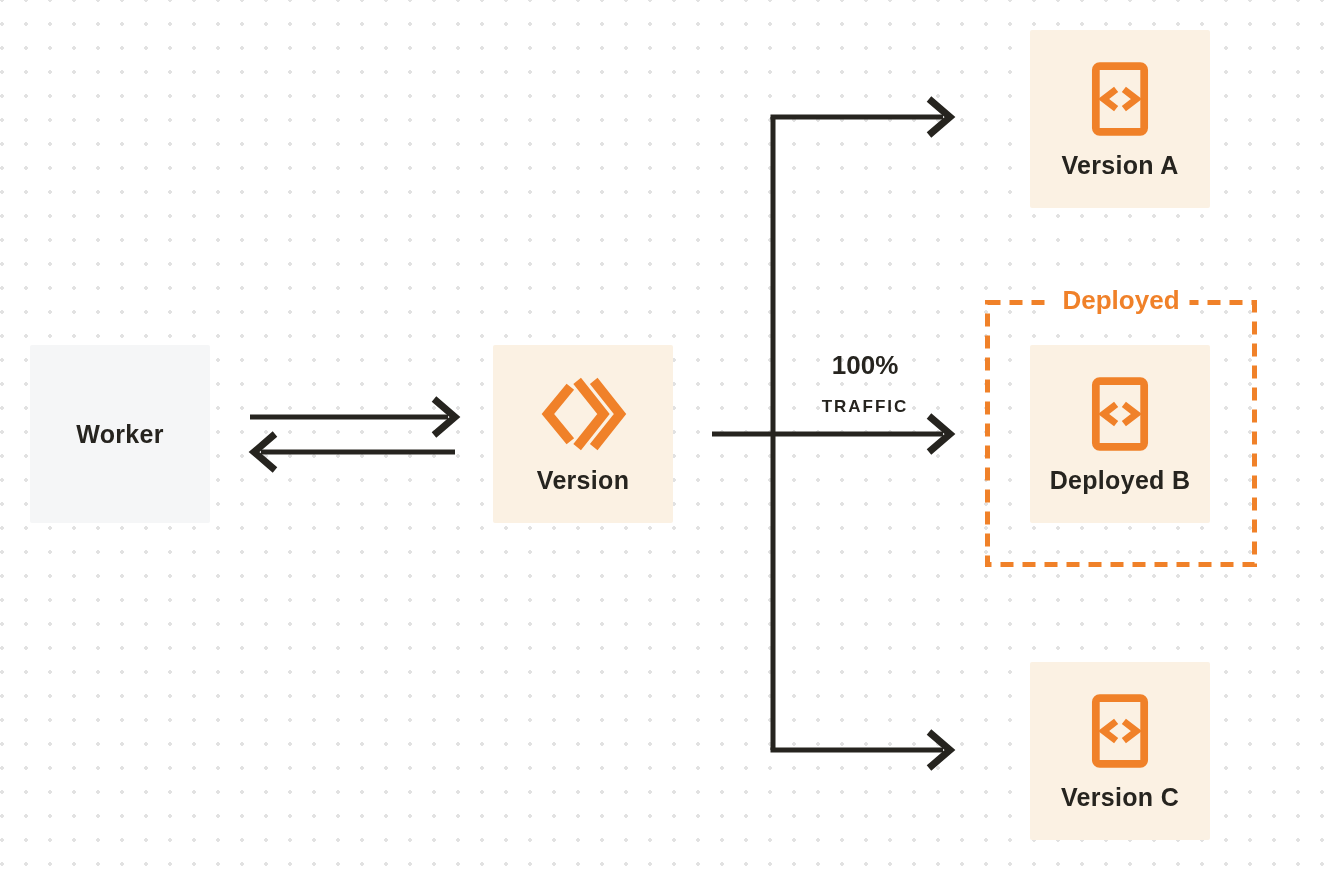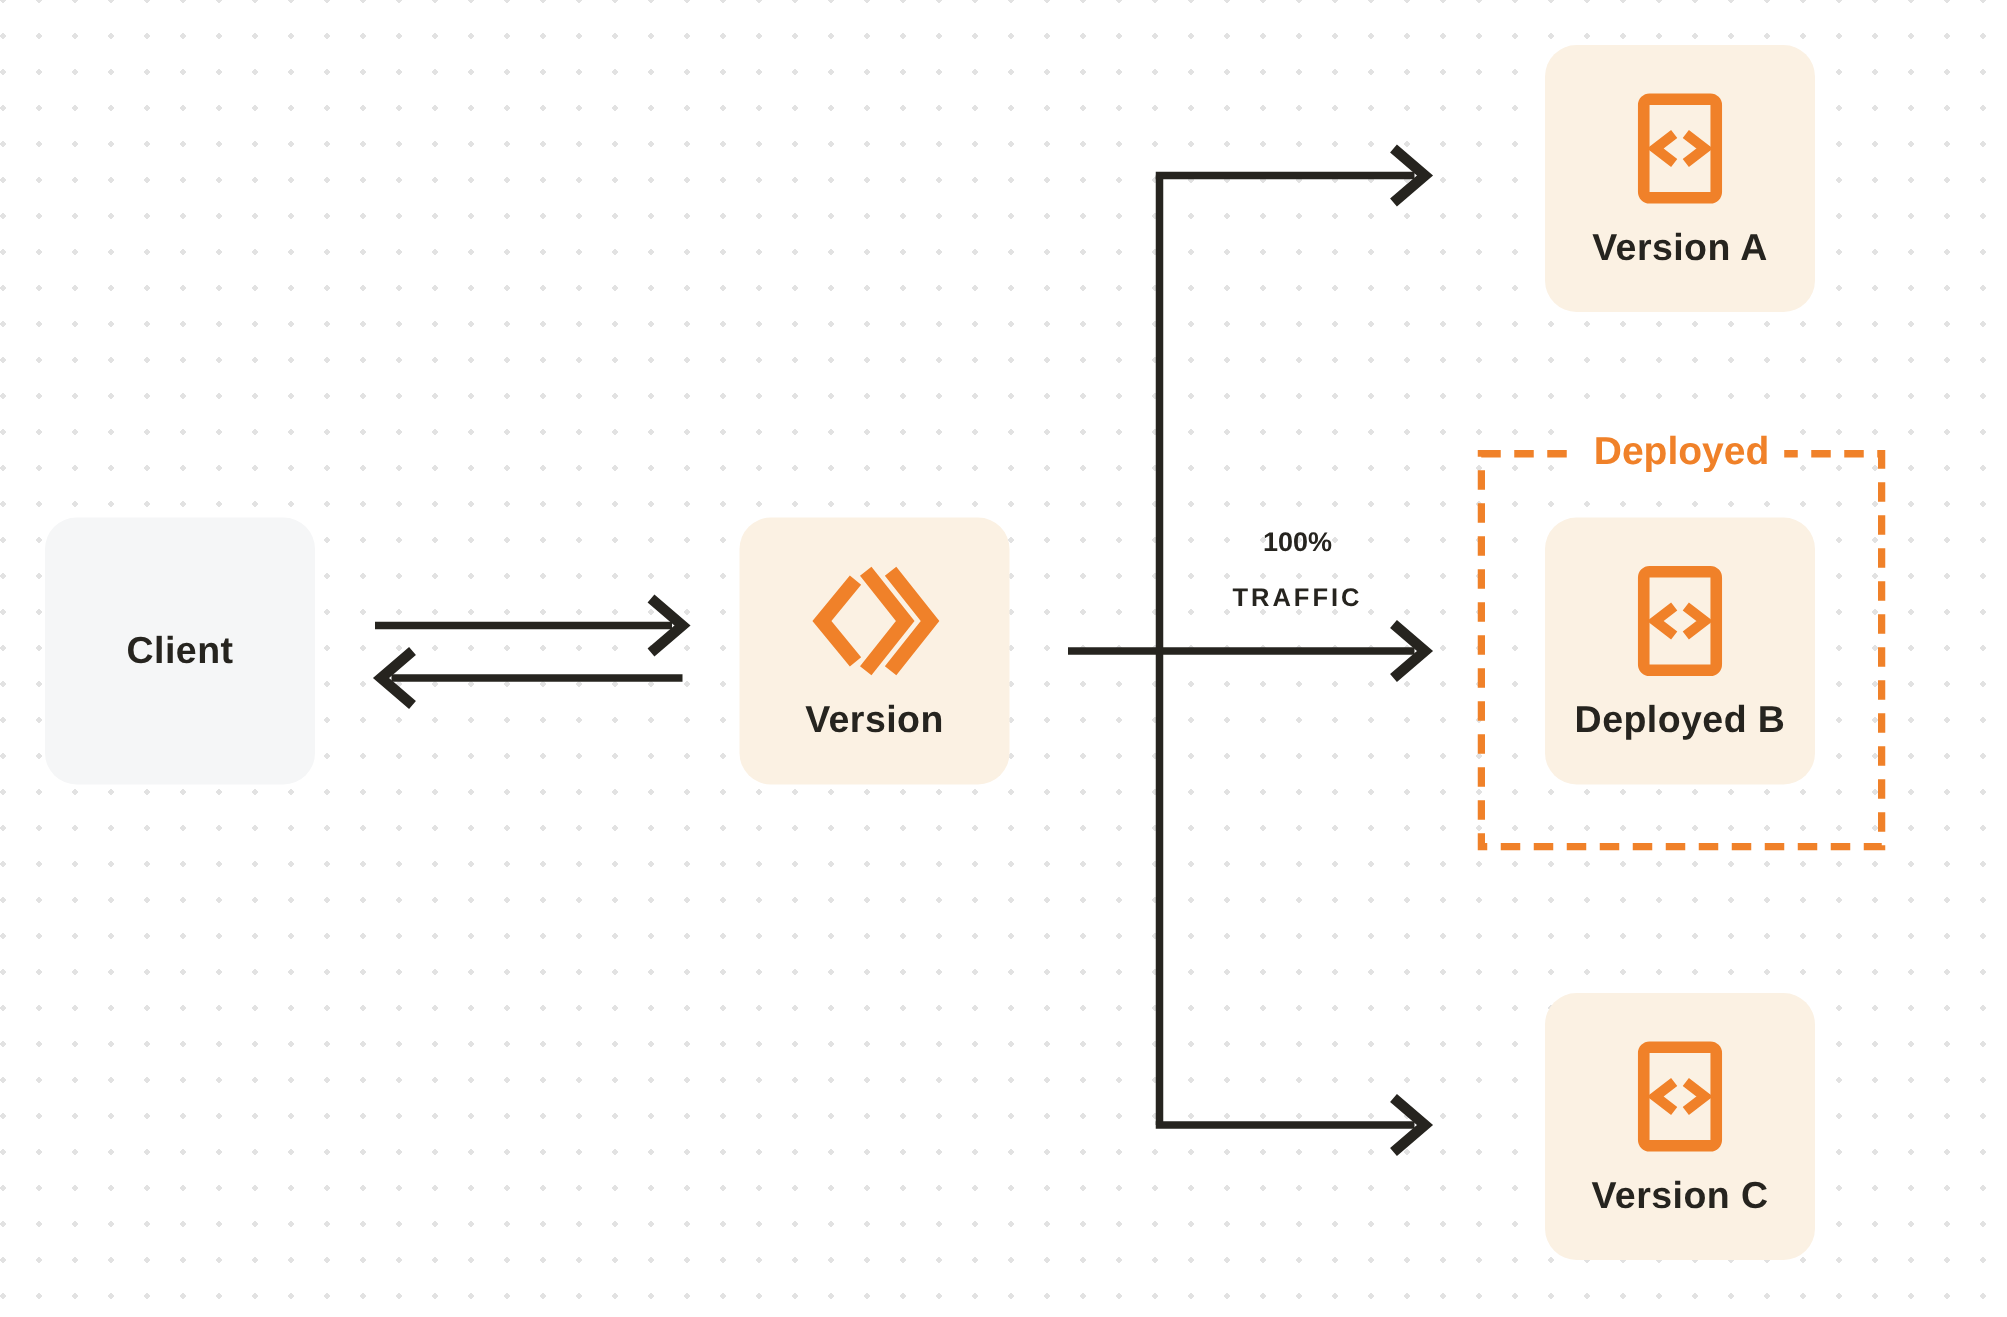--- a/index.html
+++ b/index.html
@@ -37,21 +37,21 @@
     stroke-linecap: butt;
     stroke-linejoin: miter;
   }
   .arrow-layer path.shaft { stroke-width: 5px; }
   .arrow-layer path.head  { stroke-width: 7px; }
 
   .node {
     position: absolute;
     width: 180px;
     height: 178px;
-    border-radius: 21px;
+    border-radius: 2px;
     display: flex;
     flex-direction: column;
     align-items: center;
     justify-content: center;
   }
   .node.gray  { background: var(--gray-node); }
   .node.cream { background: var(--cream); }
   .node-label {
     font-size: 25px;
     font-weight: 700;
@@ -107,21 +107,21 @@
 
   .traffic-label {
     position: absolute;
     left: 795px;
     top: 352px;
     width: 140px;
     text-align: center;
     color: var(--ink);
   }
   .traffic-line1 {
-    font-size: 18px;
+    font-size: 26px;
     font-weight: 700;
     line-height: 1;
   }
   .traffic-line2 {
     margin-top: 20px;
     font-size: 17px;
     font-weight: 700;
     letter-spacing: 2px;
     line-height: 1;
   }
@@ -157,21 +157,21 @@
       <path class="head" d="M929 99 L950 117 L929 135"></path>
     </g>
 
     <g>
       <path class="shaft" d="M770.5 750 H943"></path>
       <path class="head" d="M929 732 L950 750 L929 768"></path>
     </g>
   </svg>
 
   <div class="node gray" id="client-node">
-    <div class="node-label">Client</div>
+    <div class="node-label">Worker</div>
   </div>
 
   <div class="node cream" id="worker-node">
     <span class="icon-wrap">
       <svg width="88" height="76" viewBox="0 0 90 78">
         <polyline class="icon-stroke" stroke-width="10" points="32,11 9,39 32,67"></polyline>
         <polyline class="icon-stroke" stroke-width="10" points="39,5 66,39 39,73"></polyline>
         <polyline class="icon-stroke" stroke-width="10" points="56,5 83,39 56,73"></polyline>
       </svg>
     </span>

